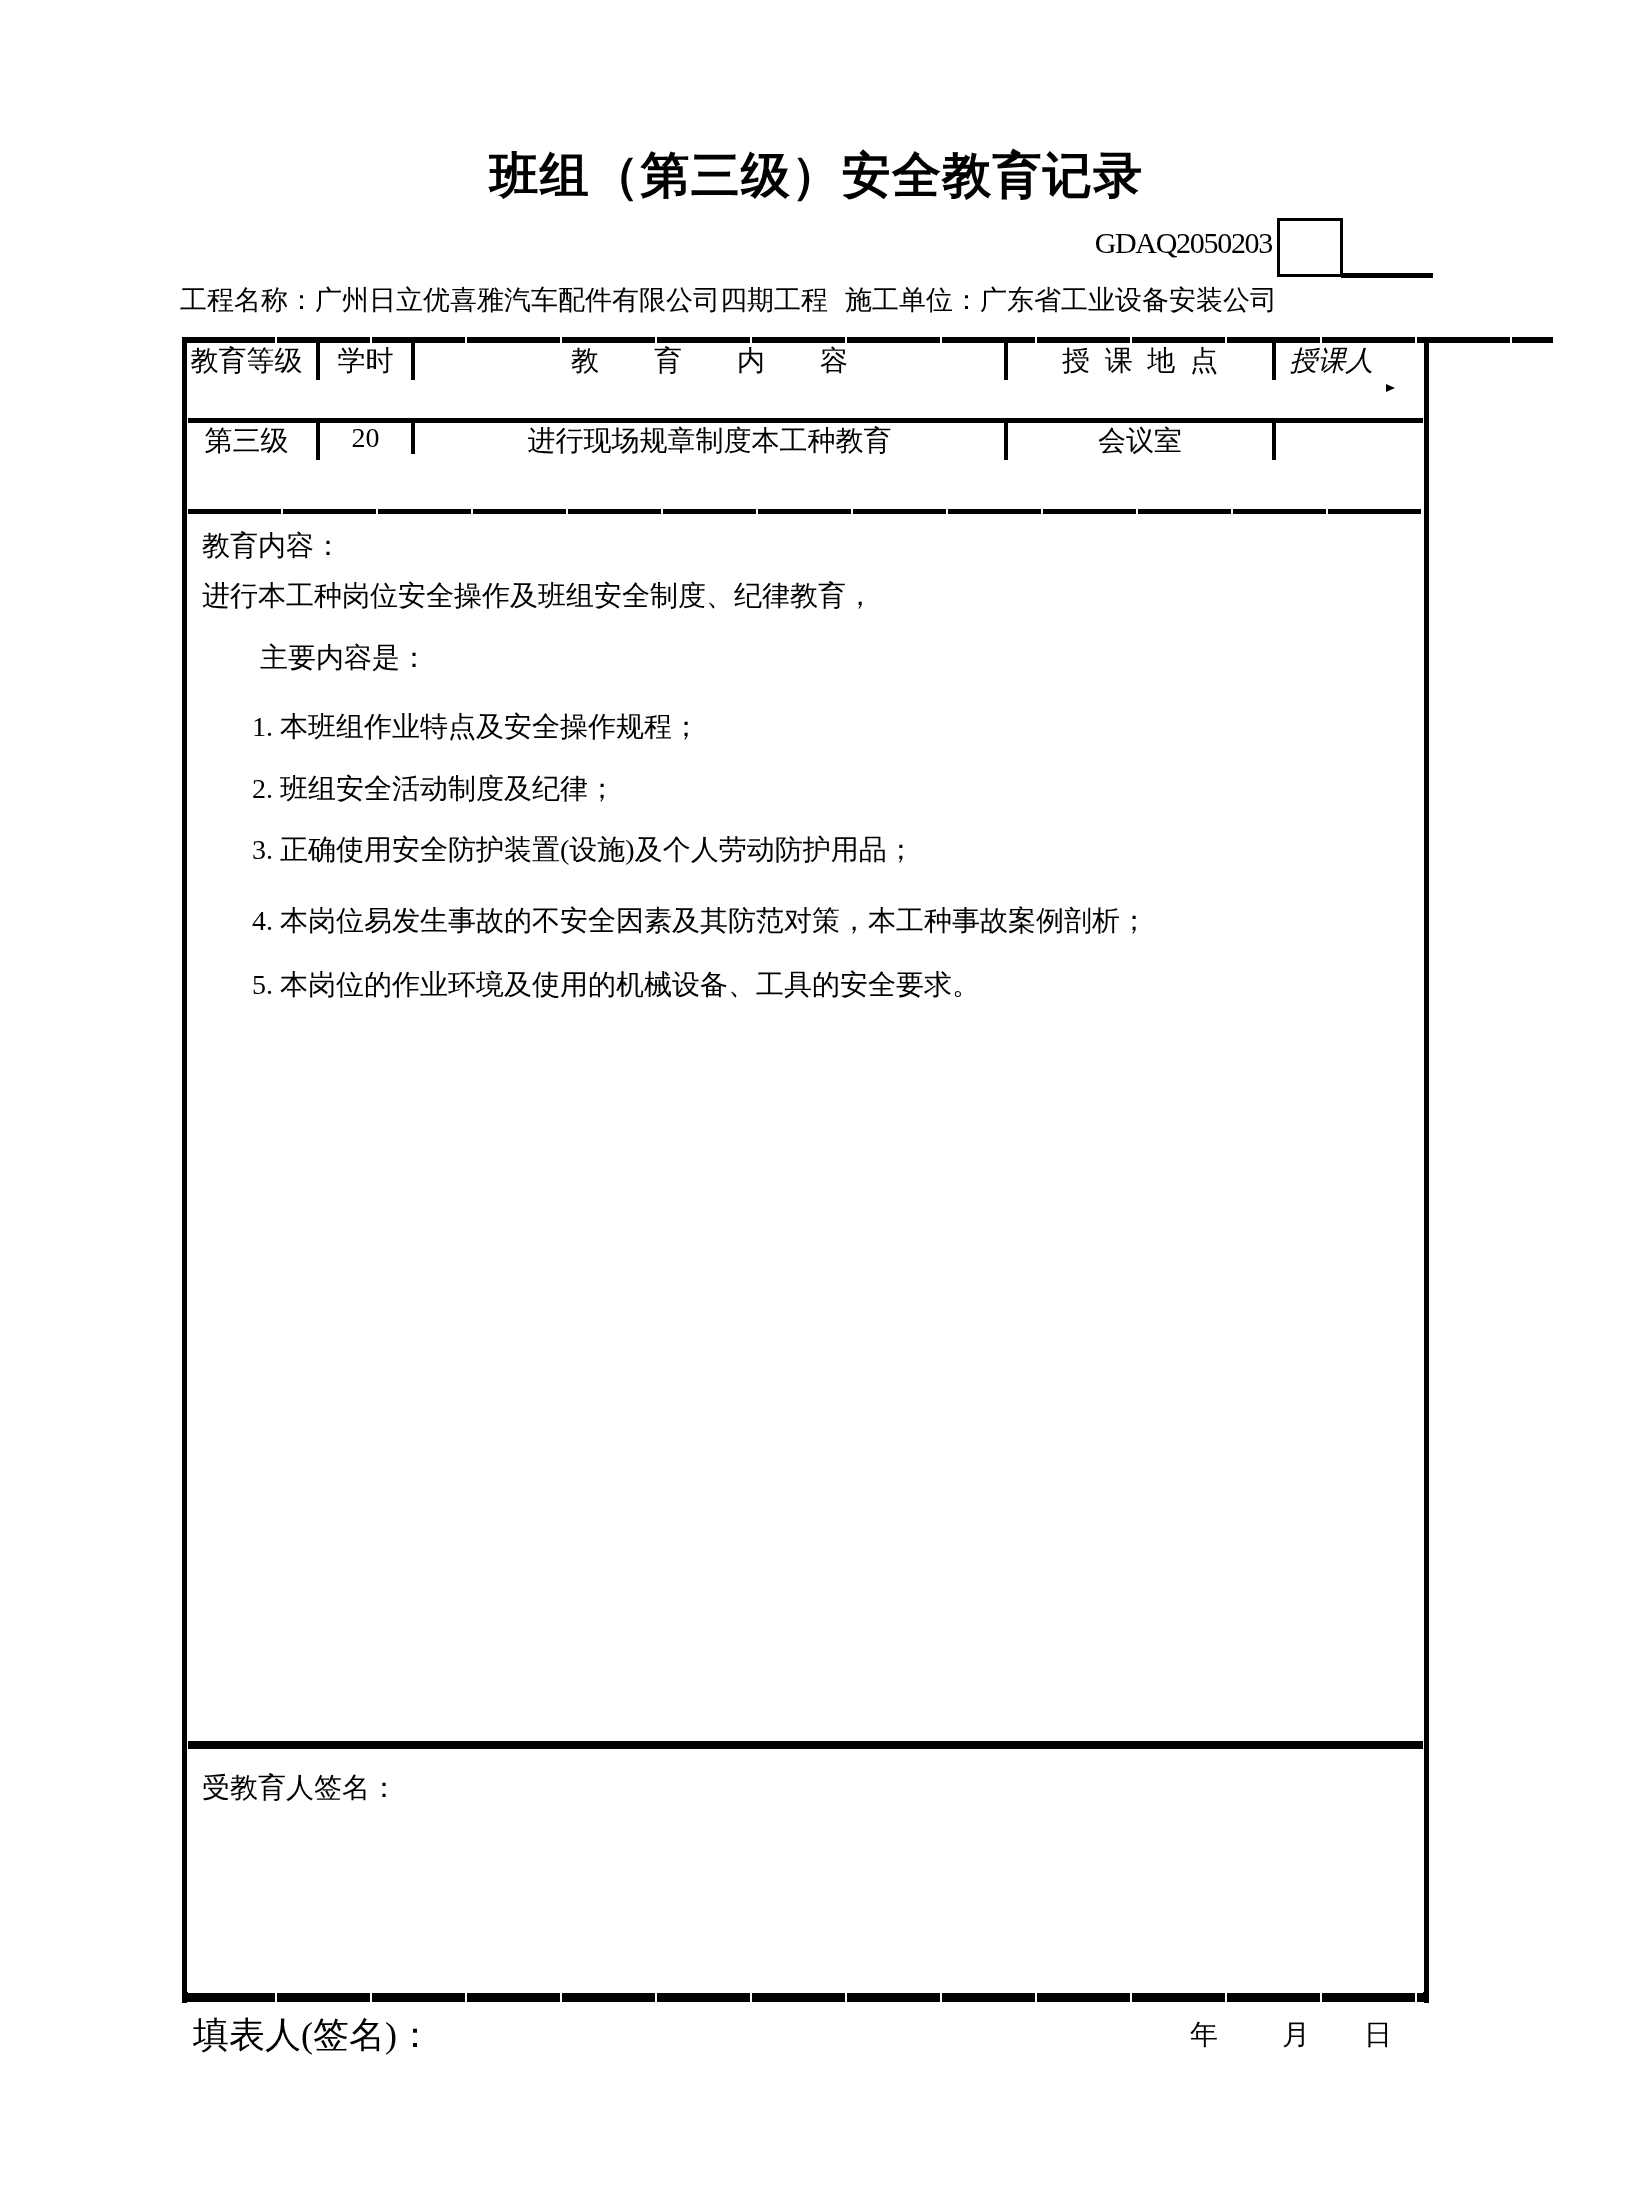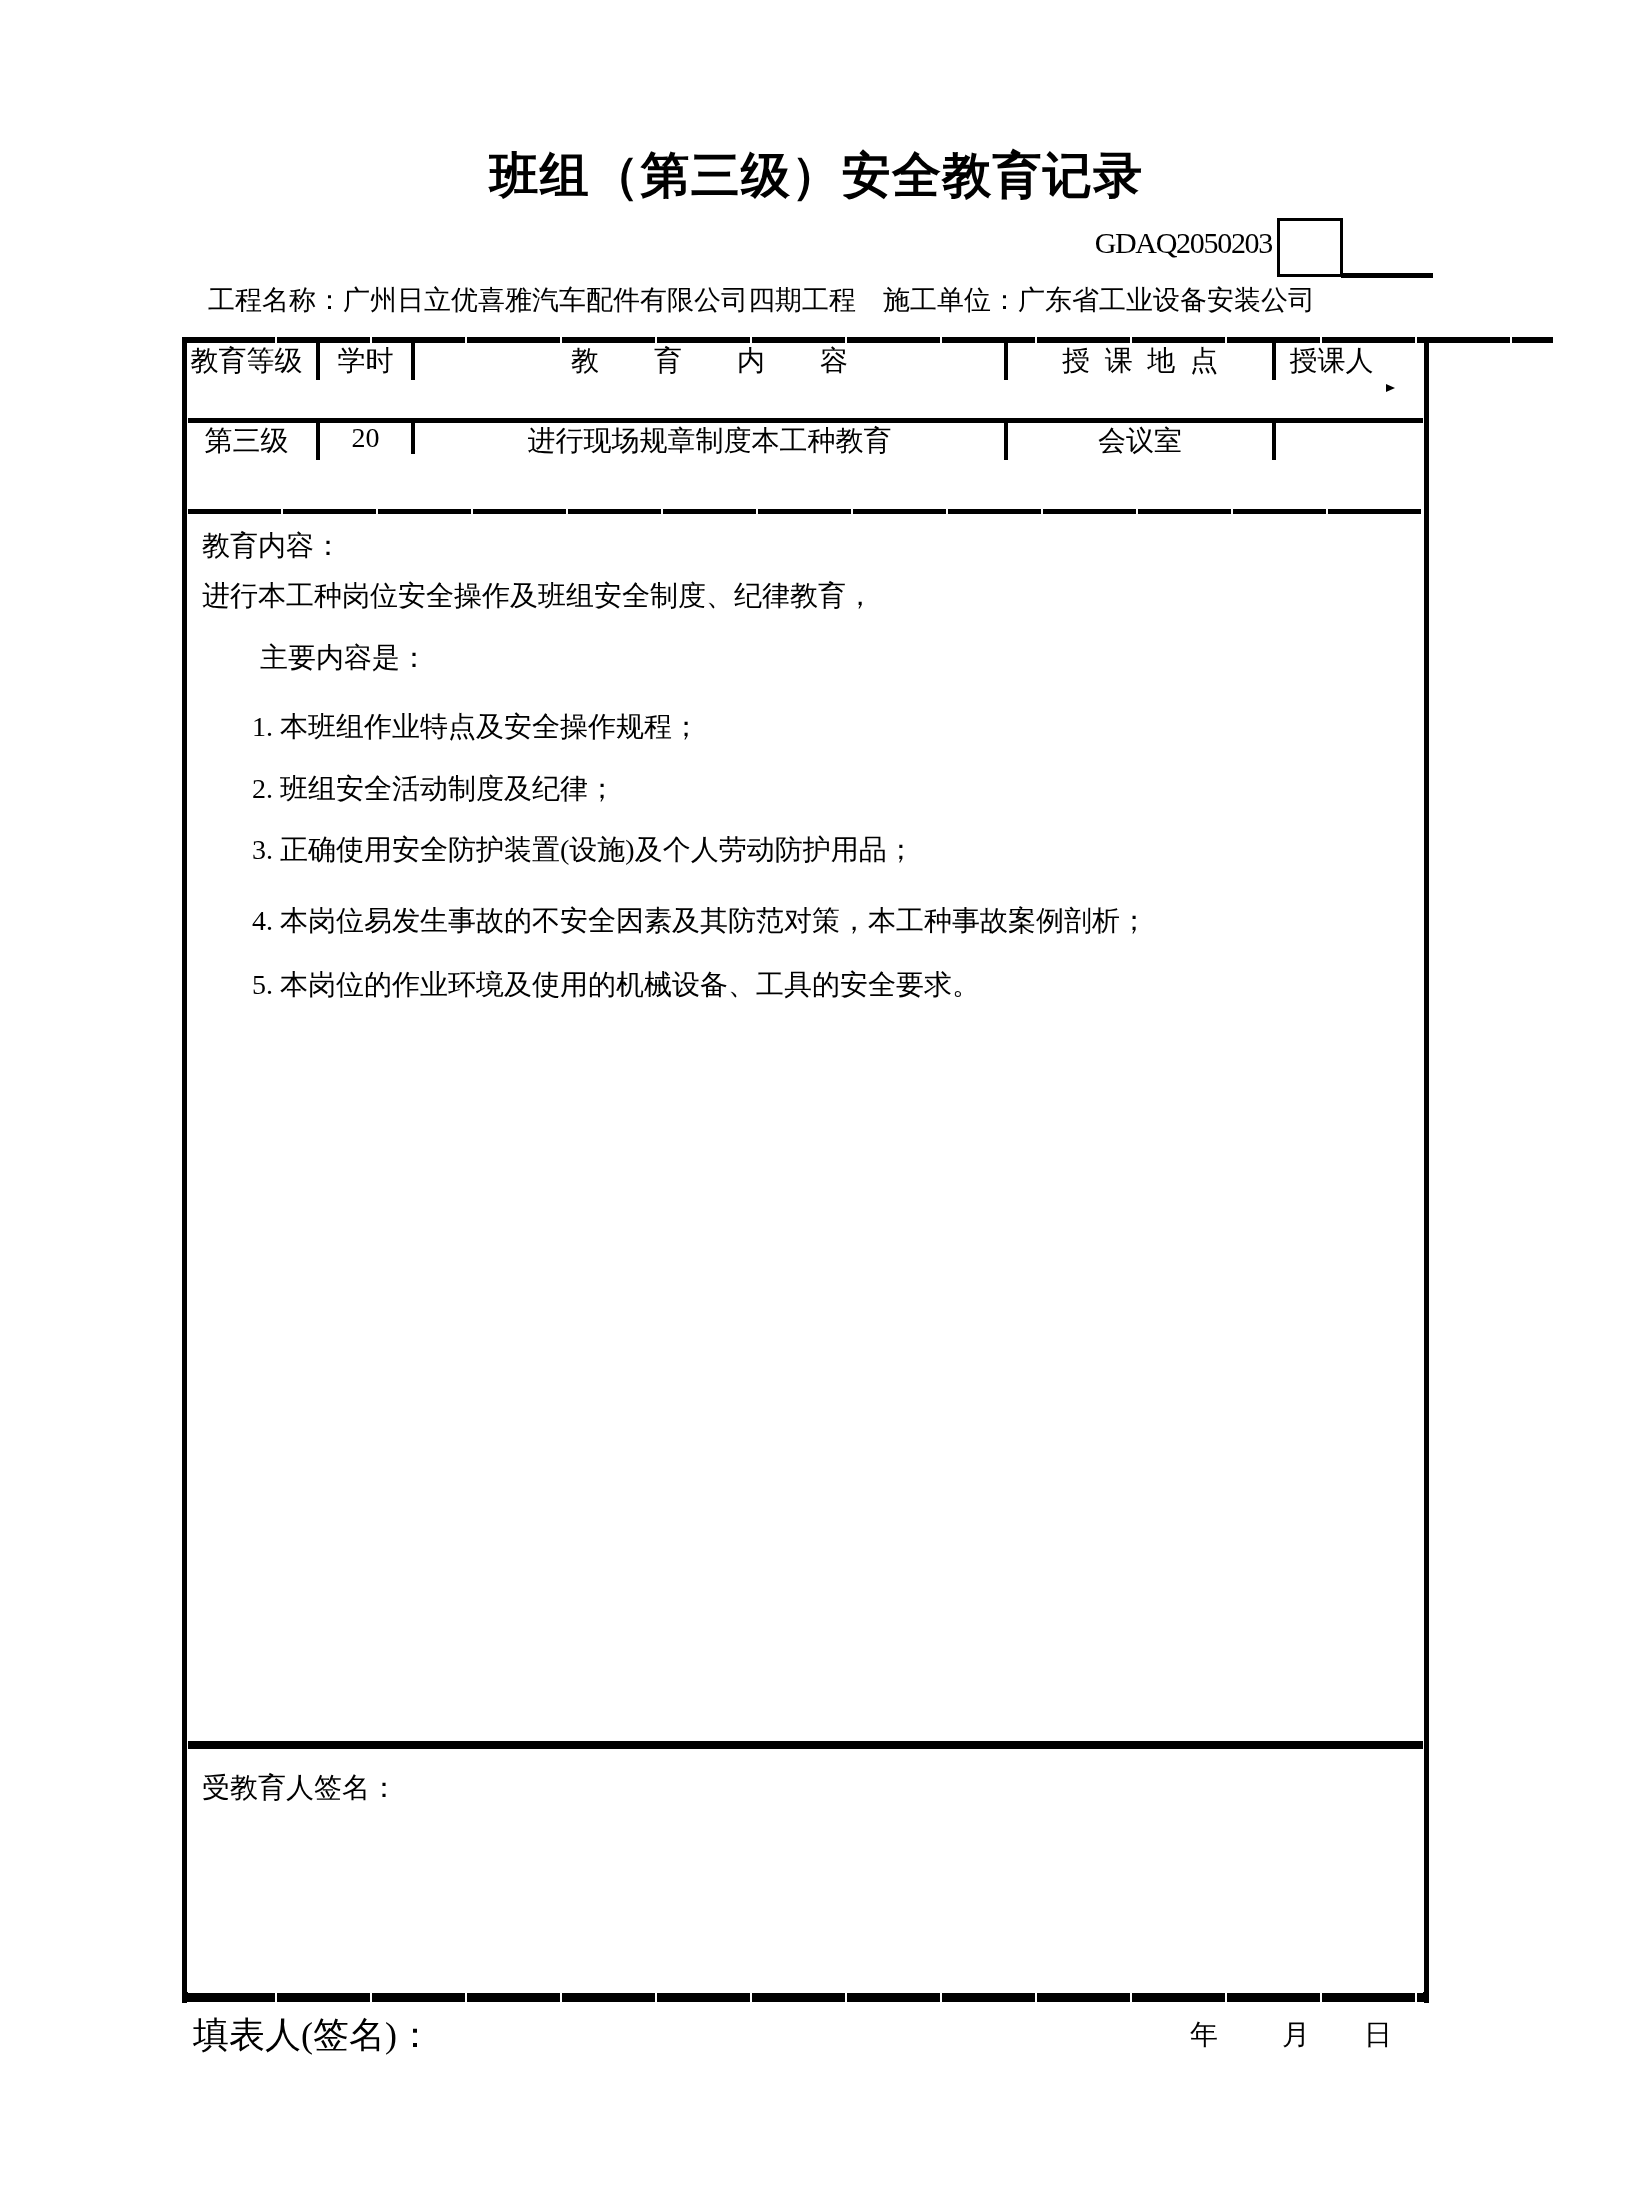--- a/index.html
+++ b/index.html
@@ -42,23 +42,23 @@
     background: #fff;
   }
   .code-underline {
     position: absolute;
     left: 1341px; top: 273px;
     width: 92px; height: 4.5px;
     background: #000;
   }
   .info-line {
     position: absolute;
-    left: 208px; top: 282px;
+    left: 180px; top: 282px;
     display: flex;
-    column-gap: 27px;
+    column-gap: 17px;
     font-size: 27px;
     white-space: nowrap;
     font-family: Liberation Mono, monospace;
   }
 
   
   .t-top {
     position: absolute;
     left: 182px; top: 337px;
     width: 1371px; height: 5.8px;
@@ -96,21 +96,21 @@
     align-items: center;
     justify-content: center;
     font-size: 28px;
     white-space: nowrap;
   }
   .cb { border-right: 4.5px solid #000; }
   .c1 { width: 143px; }
   .c2 { width: 95px; }
   .c3 { width: 593px; }
   .c4 { width: 268px; }
-  .c5 { width: 111px; }
+  .c5 { width: 111px; font-style: italic; }
   .sp-wide   { word-spacing: 48px; }
   .sp-narrow { word-spacing: 7.7px; }
 
   .content-box {
     position: absolute;
     left: 188px; top: 515px;
     width: 1235px; height: 1226px;
     background: #fff;
   }
   .cline {

